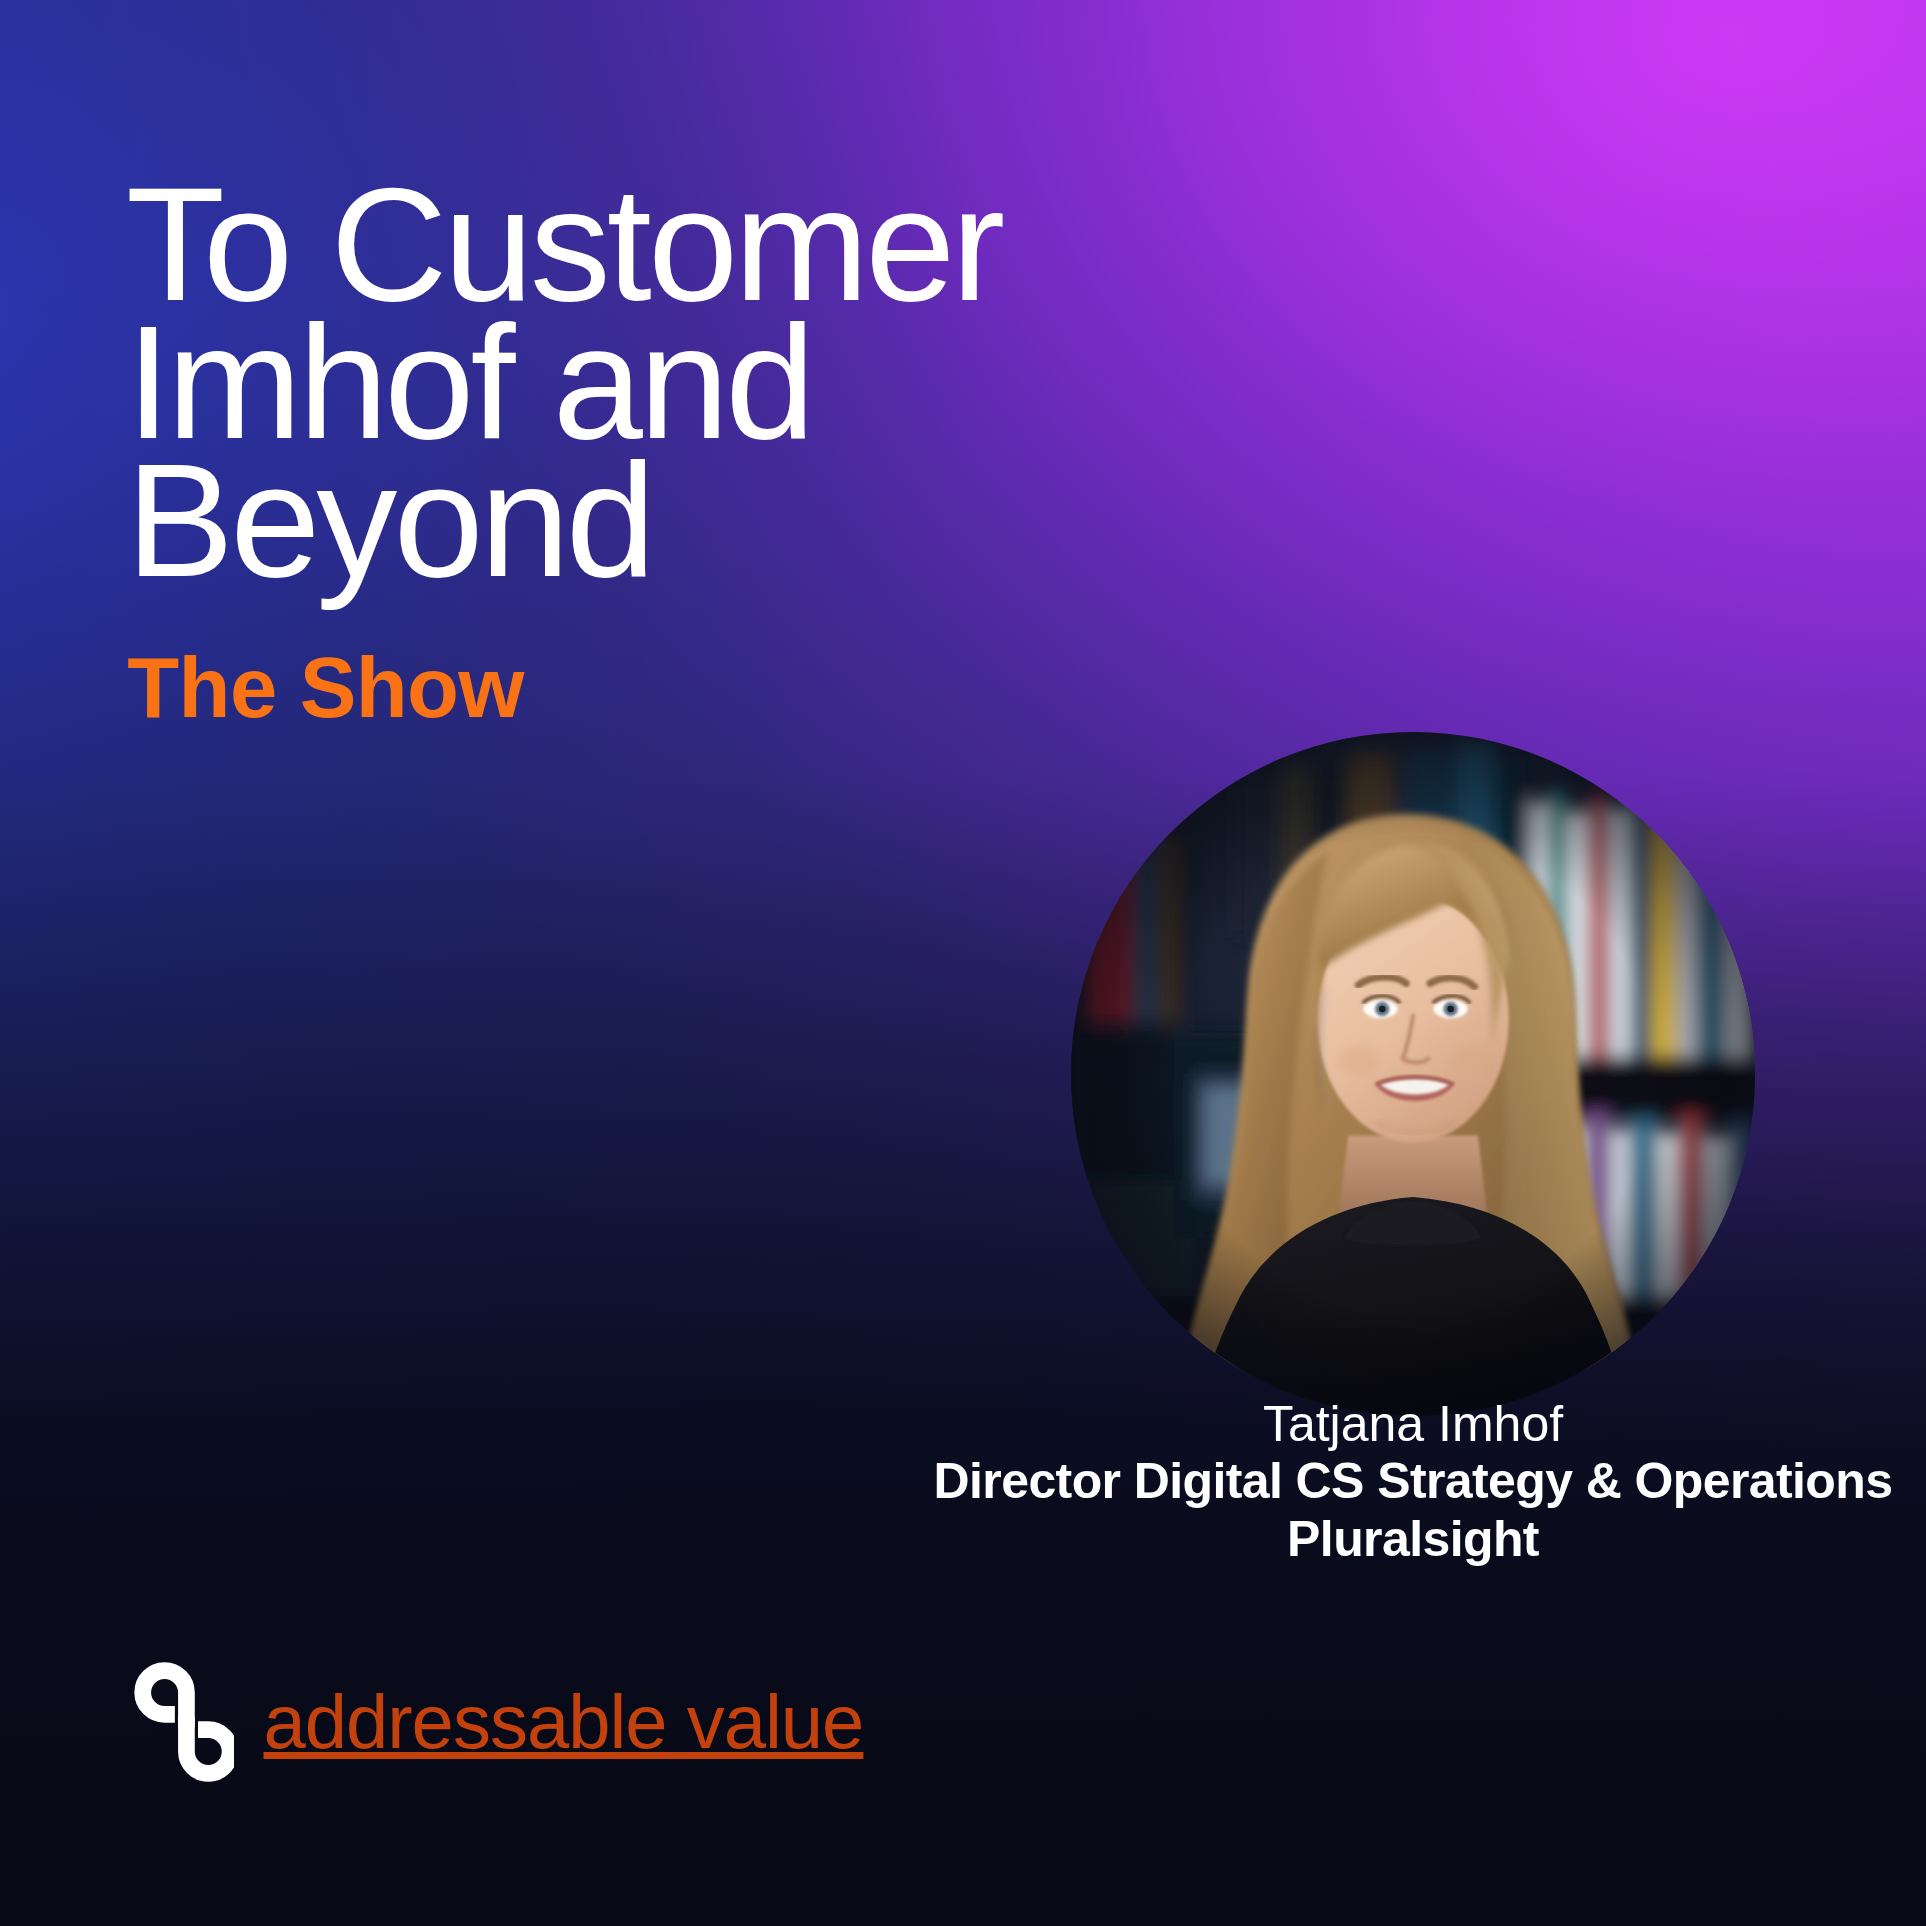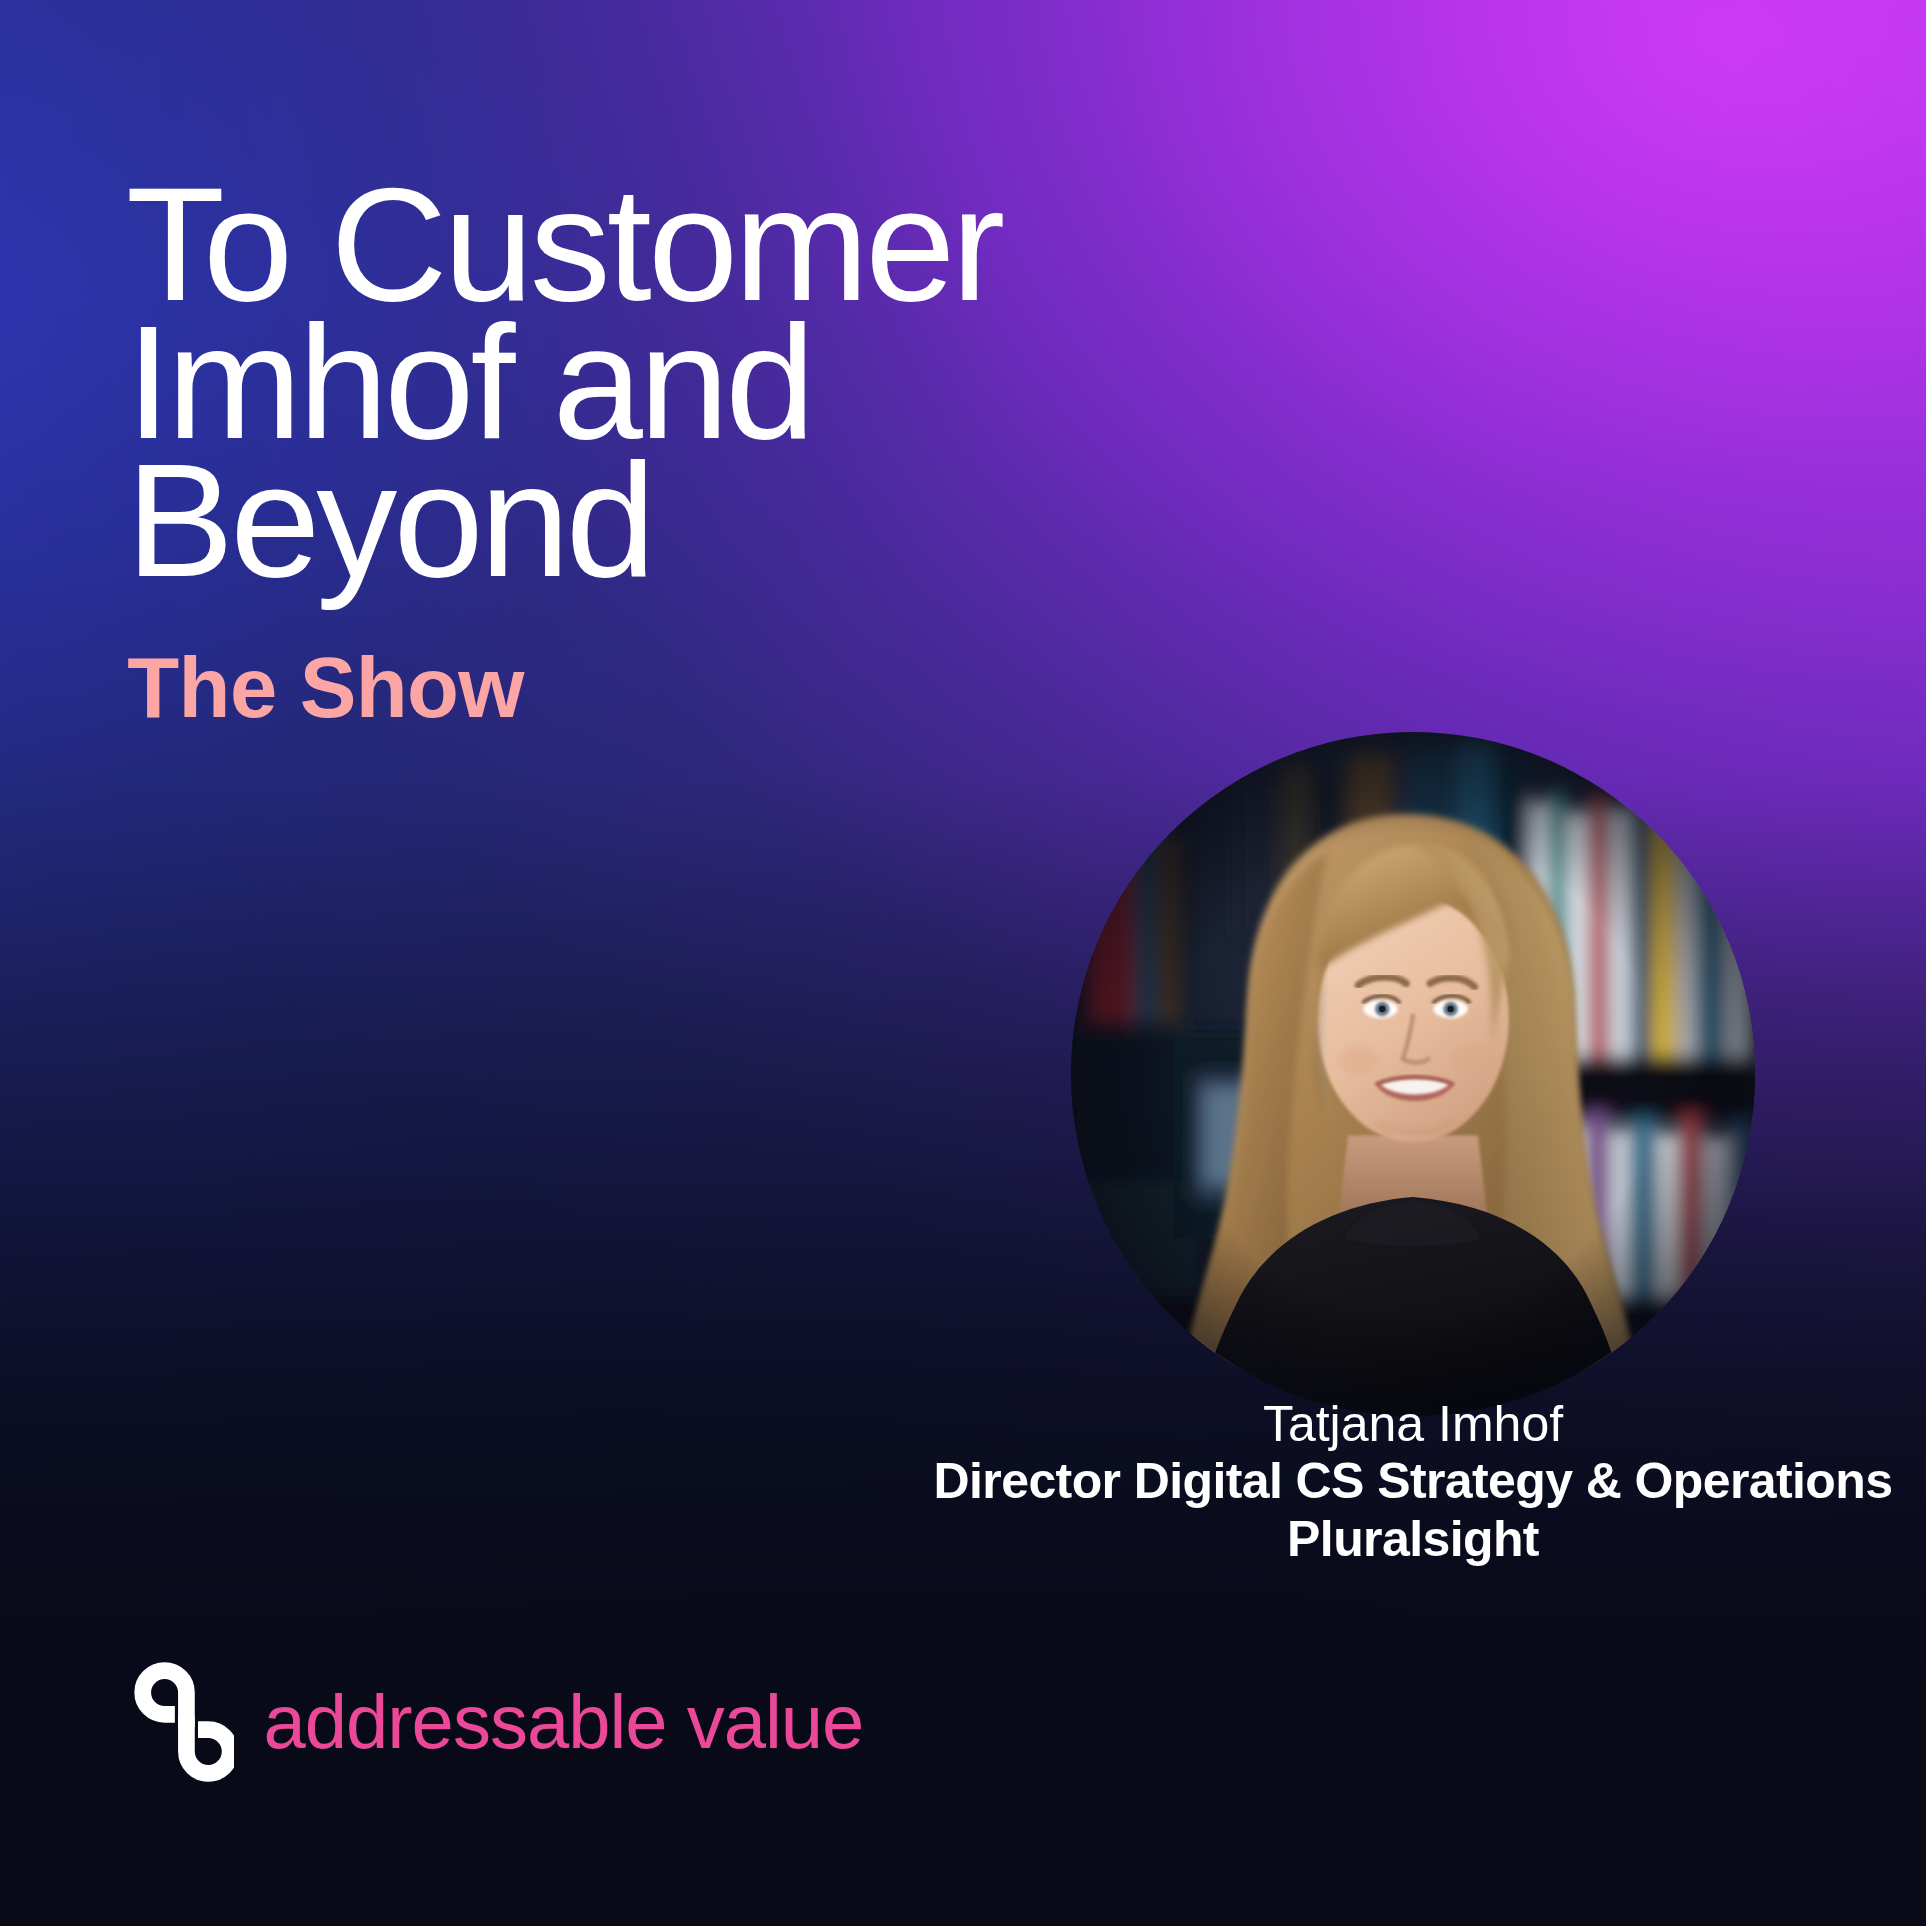--- a/index.html
+++ b/index.html
@@ -91,21 +91,21 @@
     font-size: 162px;
     line-height: 138px;
     font-weight: 400;
     letter-spacing: -3.9px;
     white-space: nowrap;
   }
   #show-label {
     display: block;
     margin-top: 56px;
     margin-left: 1.3px;
-    color: #fca5a5;
+    color: #f97316;
     font-size: 85px;
     line-height: 85px;
     font-weight: 600;
     letter-spacing: -0.6px;
     white-space: nowrap;
   }
 
   
   #portrait-wrap {
     position: absolute;
@@ -158,26 +158,27 @@
   #brand-logo {
     position: absolute;
     left: 126px;
     top: 1659px;
     display: flex;
     align-items: center;
     gap: 29.5px;
   }
   #brand-mark { display: block; width: 108px; height: 126px; }
   #brand-wordmark {
-    color: #ec4899;
+    color: #c2410c;
     font-size: 76px;
     line-height: 76px;
     font-weight: 400;
     letter-spacing: -1px;
     white-space: nowrap;
+    text-decoration: underline;
   }
 </style>
 </head>
 <body>
 
 <div id="poster">
 
   <div class="bg-layer" id="bg-base"></div>
   <div class="bg-layer" id="bg-glow-purple"></div>
   <div class="bg-layer" id="bg-glow-magenta"></div>

